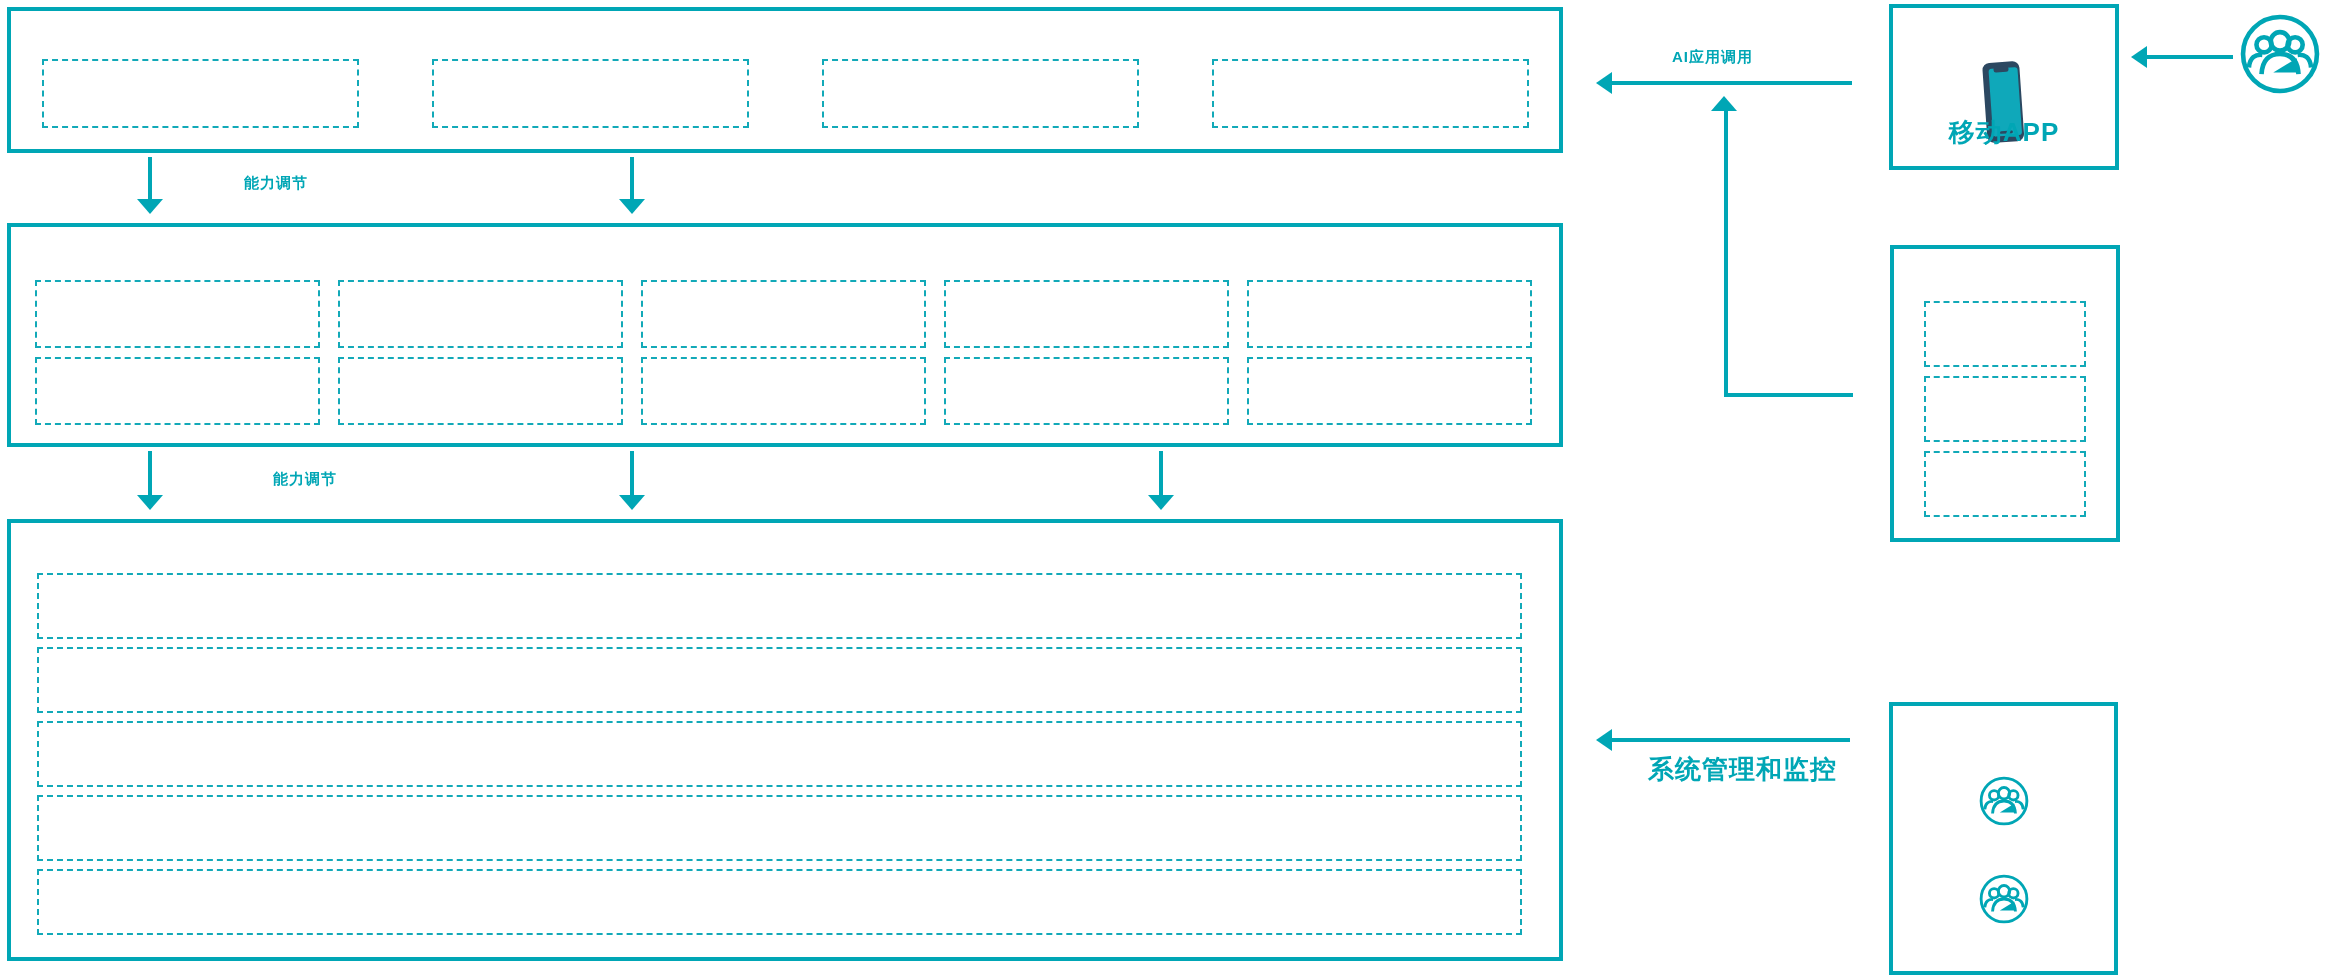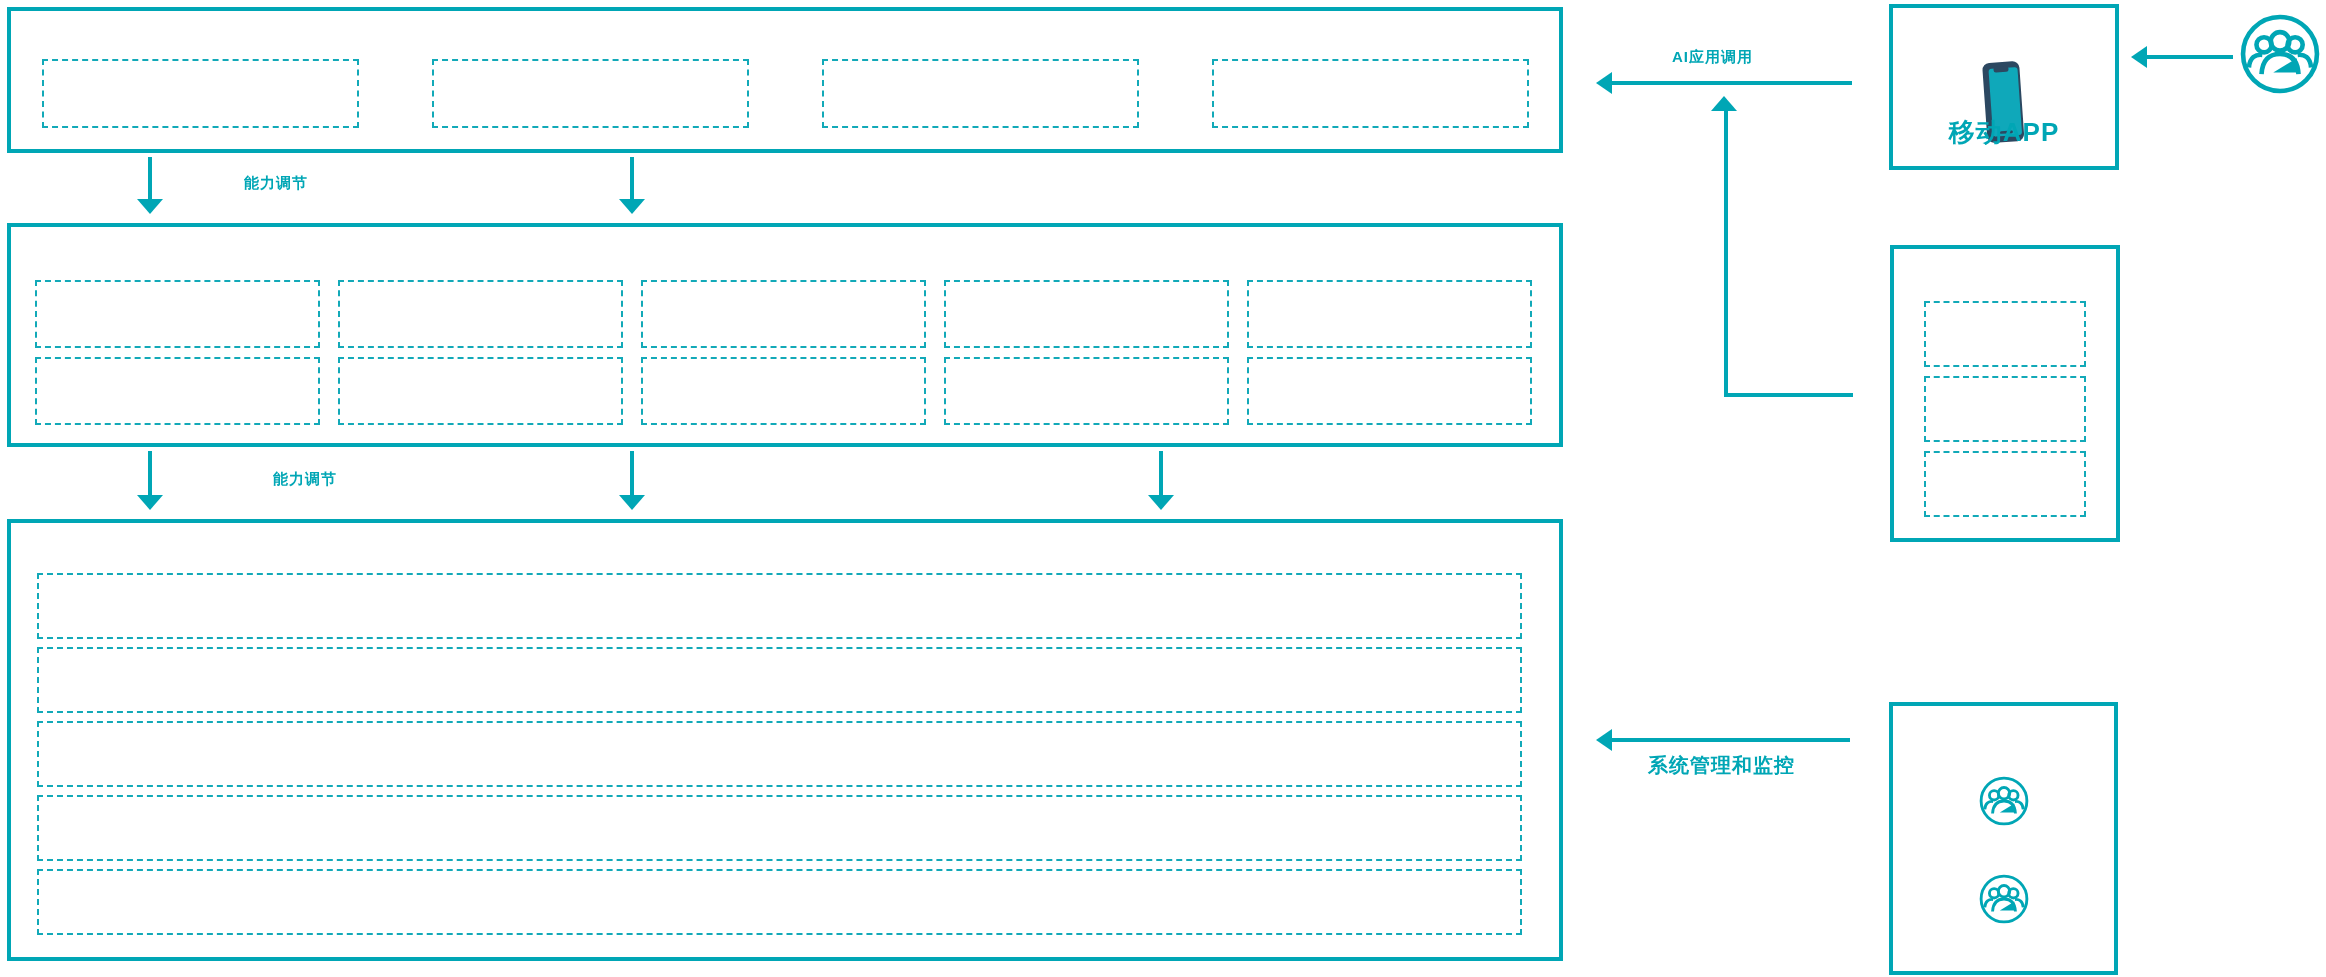--- a/index.html
+++ b/index.html
@@ -103,21 +103,21 @@
   <div class="hline" style="left:1612px;top:81px;width:240px;"></div>
   <div class="head head-left" style="left:1596px;top:72px;"></div>
   <div class="lbl" style="left:1672px;top:48px;">AI应用调用</div>
 
   <div class="vline" style="left:1724px;top:110px;height:287px;"></div>
   <div class="head head-up" style="left:1711px;top:96px;"></div>
   <div class="hline" style="left:1724px;top:393px;width:129px;"></div>
 
   <div class="hline" style="left:1612px;top:738px;width:238px;"></div>
   <div class="head head-left" style="left:1596px;top:729px;"></div>
-  <div class="lbl" style="left:1648px;top:752px;font-size:20px;">系统管理和监控</div>
+  <div class="lbl" style="left:1648px;top:752px;font-size:26px;">系统管理和监控</div>
 
   <div class="hline" style="left:2147px;top:55px;width:86px;"></div>
   <div class="head head-left" style="left:2131px;top:46px;"></div>
 
   <div class="solid-box mobile-box">
     <span class="phone-wrap">
       <svg width="44" height="86" viewBox="0 0 44 86">
         <rect x="3" y="2" width="37" height="80" rx="7" style="fill:var(--navy,#2c4861)"></rect>
         <rect x="9" y="8" width="29" height="68" rx="3" style="fill:var(--screen,#0fa8ba)"></rect>
         <rect x="14" y="6.5" width="15" height="5.5" rx="2.5" style="fill:var(--navy,#2c4861)"></rect>

